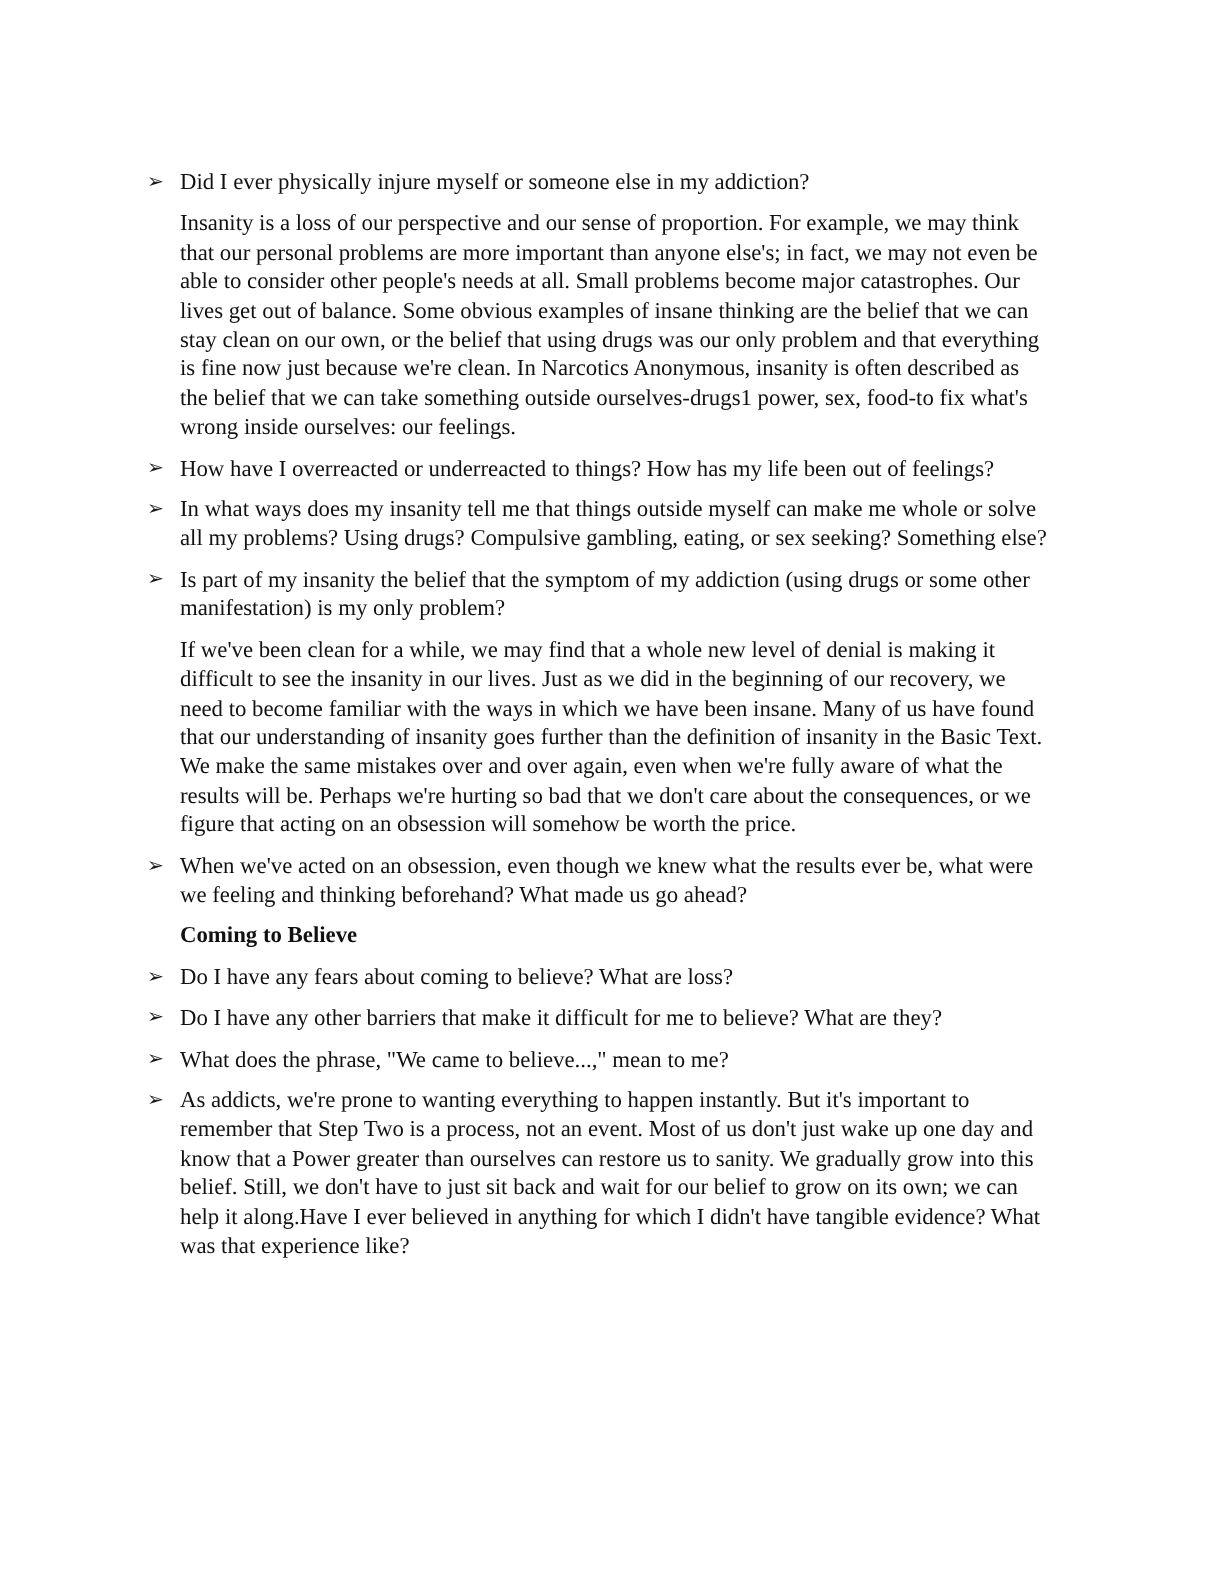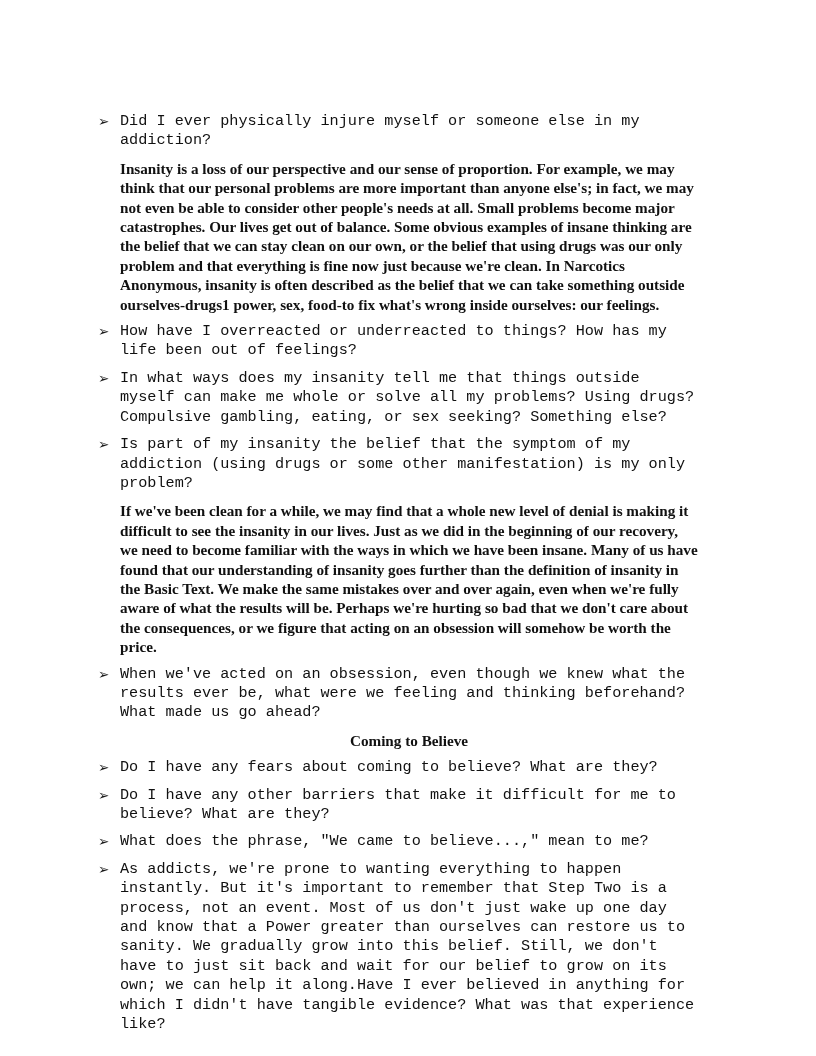--- a/index.html
+++ b/index.html
@@ -51,38 +51,35 @@
     left: 0px;
     top: 0px;
     width: 16px;
     font-size: 13.5px;
     line-height: 19.4px;
     color: #1a1a1a;
     font-family: "DejaVu Sans", sans-serif;
   }
   .bullet-item .bullet-text {
     display: block;
-    font-family: Liberation Mono, monospace;
   }
 
   
   .para {
     padding-left: 22px;
     margin: 0 0 8px 0;
-    font-weight: bold;
   }
 
   
   .subheading {
     padding-left: 22px;
     margin: 0 0 8px 0;
     font-weight: bold;
     font-size: 15.2px;
     line-height: 19.4px;
-    text-align: center;
   }
 </style>
 </head>
 <body>
 
 <div class="page">
   <div class="content" id="doc-content">
       <div class="block bullet-item">
         <span class="bullet-glyph">➢</span>
         <span class="bullet-text">Did I ever physically injure myself or someone else in my addiction?</span>
@@ -101,21 +98,21 @@
         <span class="bullet-text">Is part of my insanity the belief that the symptom of my addiction (using drugs or some other manifestation) is my only problem?</span>
       </div>
       <div class="block para">If we've been clean for a while, we may find that a whole new level of denial is making it difficult to see the insanity in our lives. Just as we did in the beginning of our recovery, we need to become familiar with the ways in which we have been insane. Many of us have found that our understanding of insanity goes further than the definition of insanity in the Basic Text. We make the same mistakes over and over again, even when we're fully aware of what the results will be. Perhaps we're hurting so bad that we don't care about the consequences, or we figure that acting on an obsession will somehow be worth the price.</div>
       <div class="block bullet-item">
         <span class="bullet-glyph">➢</span>
         <span class="bullet-text">When we've acted on an obsession, even though we knew what the results ever be, what were we feeling and thinking beforehand? What made us go ahead?</span>
       </div>
       <div class="block subheading">Coming to Believe</div>
       <div class="block bullet-item">
         <span class="bullet-glyph">➢</span>
-        <span class="bullet-text">Do I have any fears about coming to believe? What are they?</span>
+        <span class="bullet-text">Do I have any fears about coming to believe? What are loss?</span>
       </div>
       <div class="block bullet-item">
         <span class="bullet-glyph">➢</span>
         <span class="bullet-text">Do I have any other barriers that make it difficult for me to believe? What are they?</span>
       </div>
       <div class="block bullet-item">
         <span class="bullet-glyph">➢</span>
         <span class="bullet-text">What does the phrase, "We came to believe...," mean to me?</span>
       </div>
       <div class="block bullet-item">

